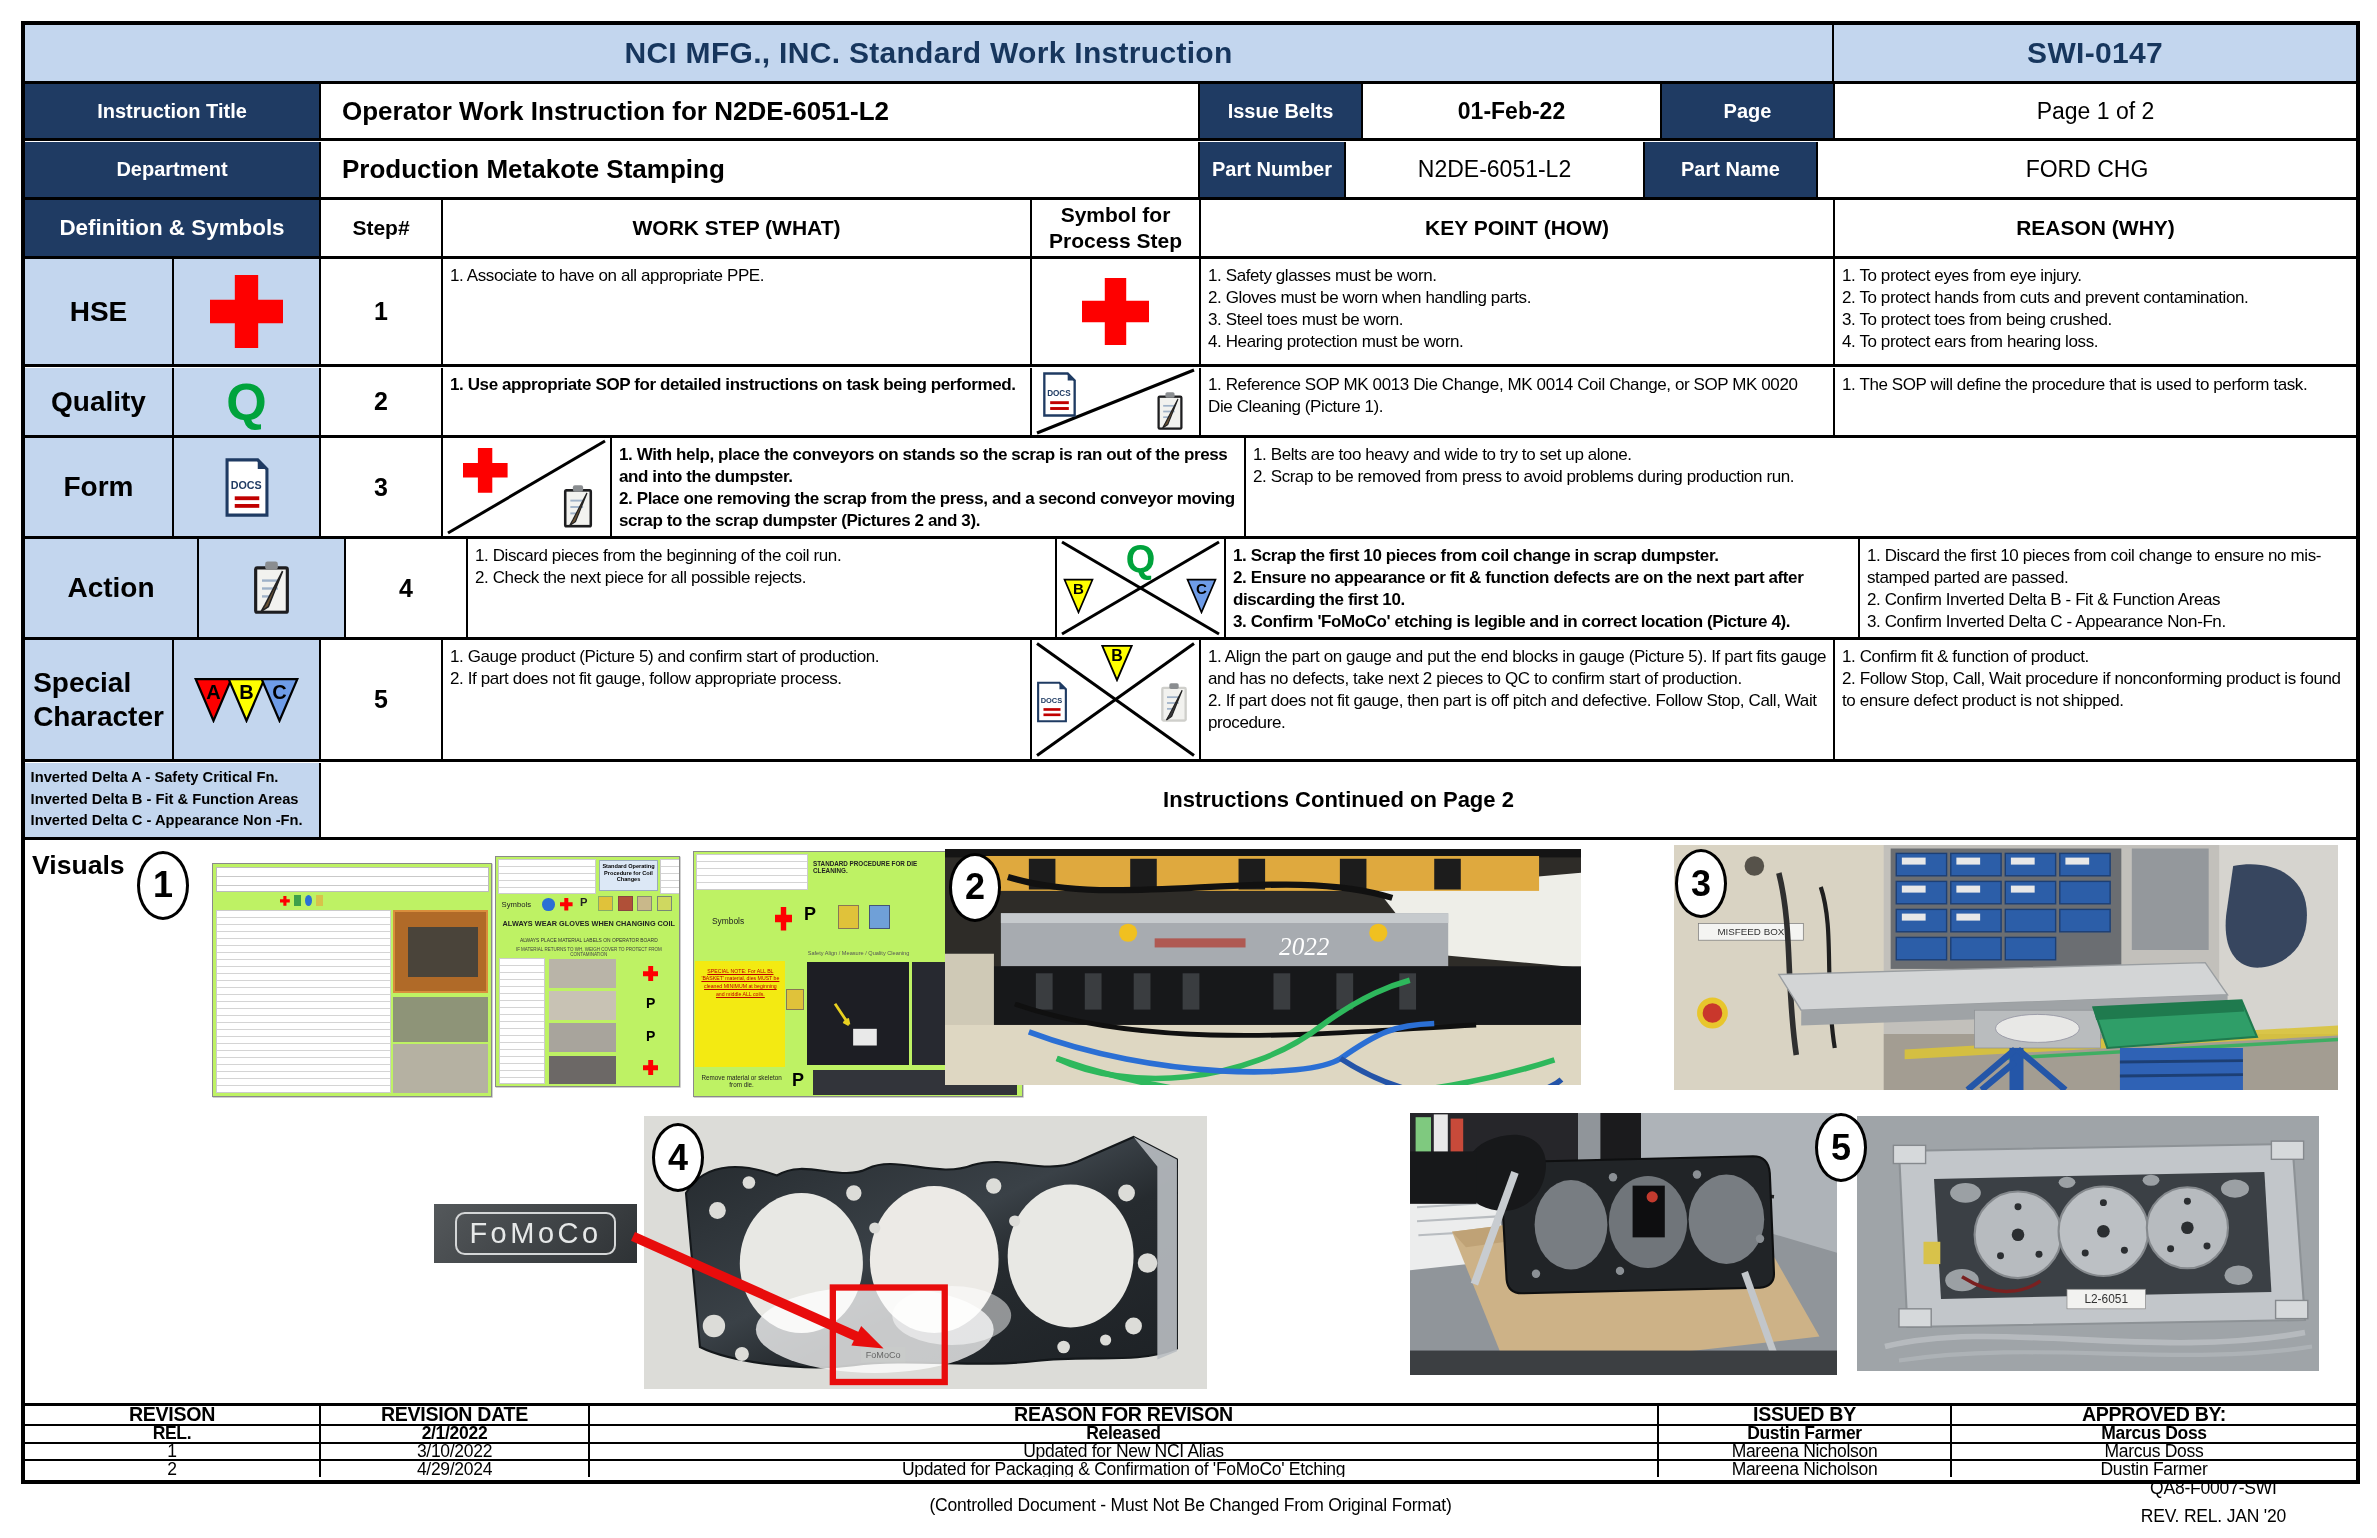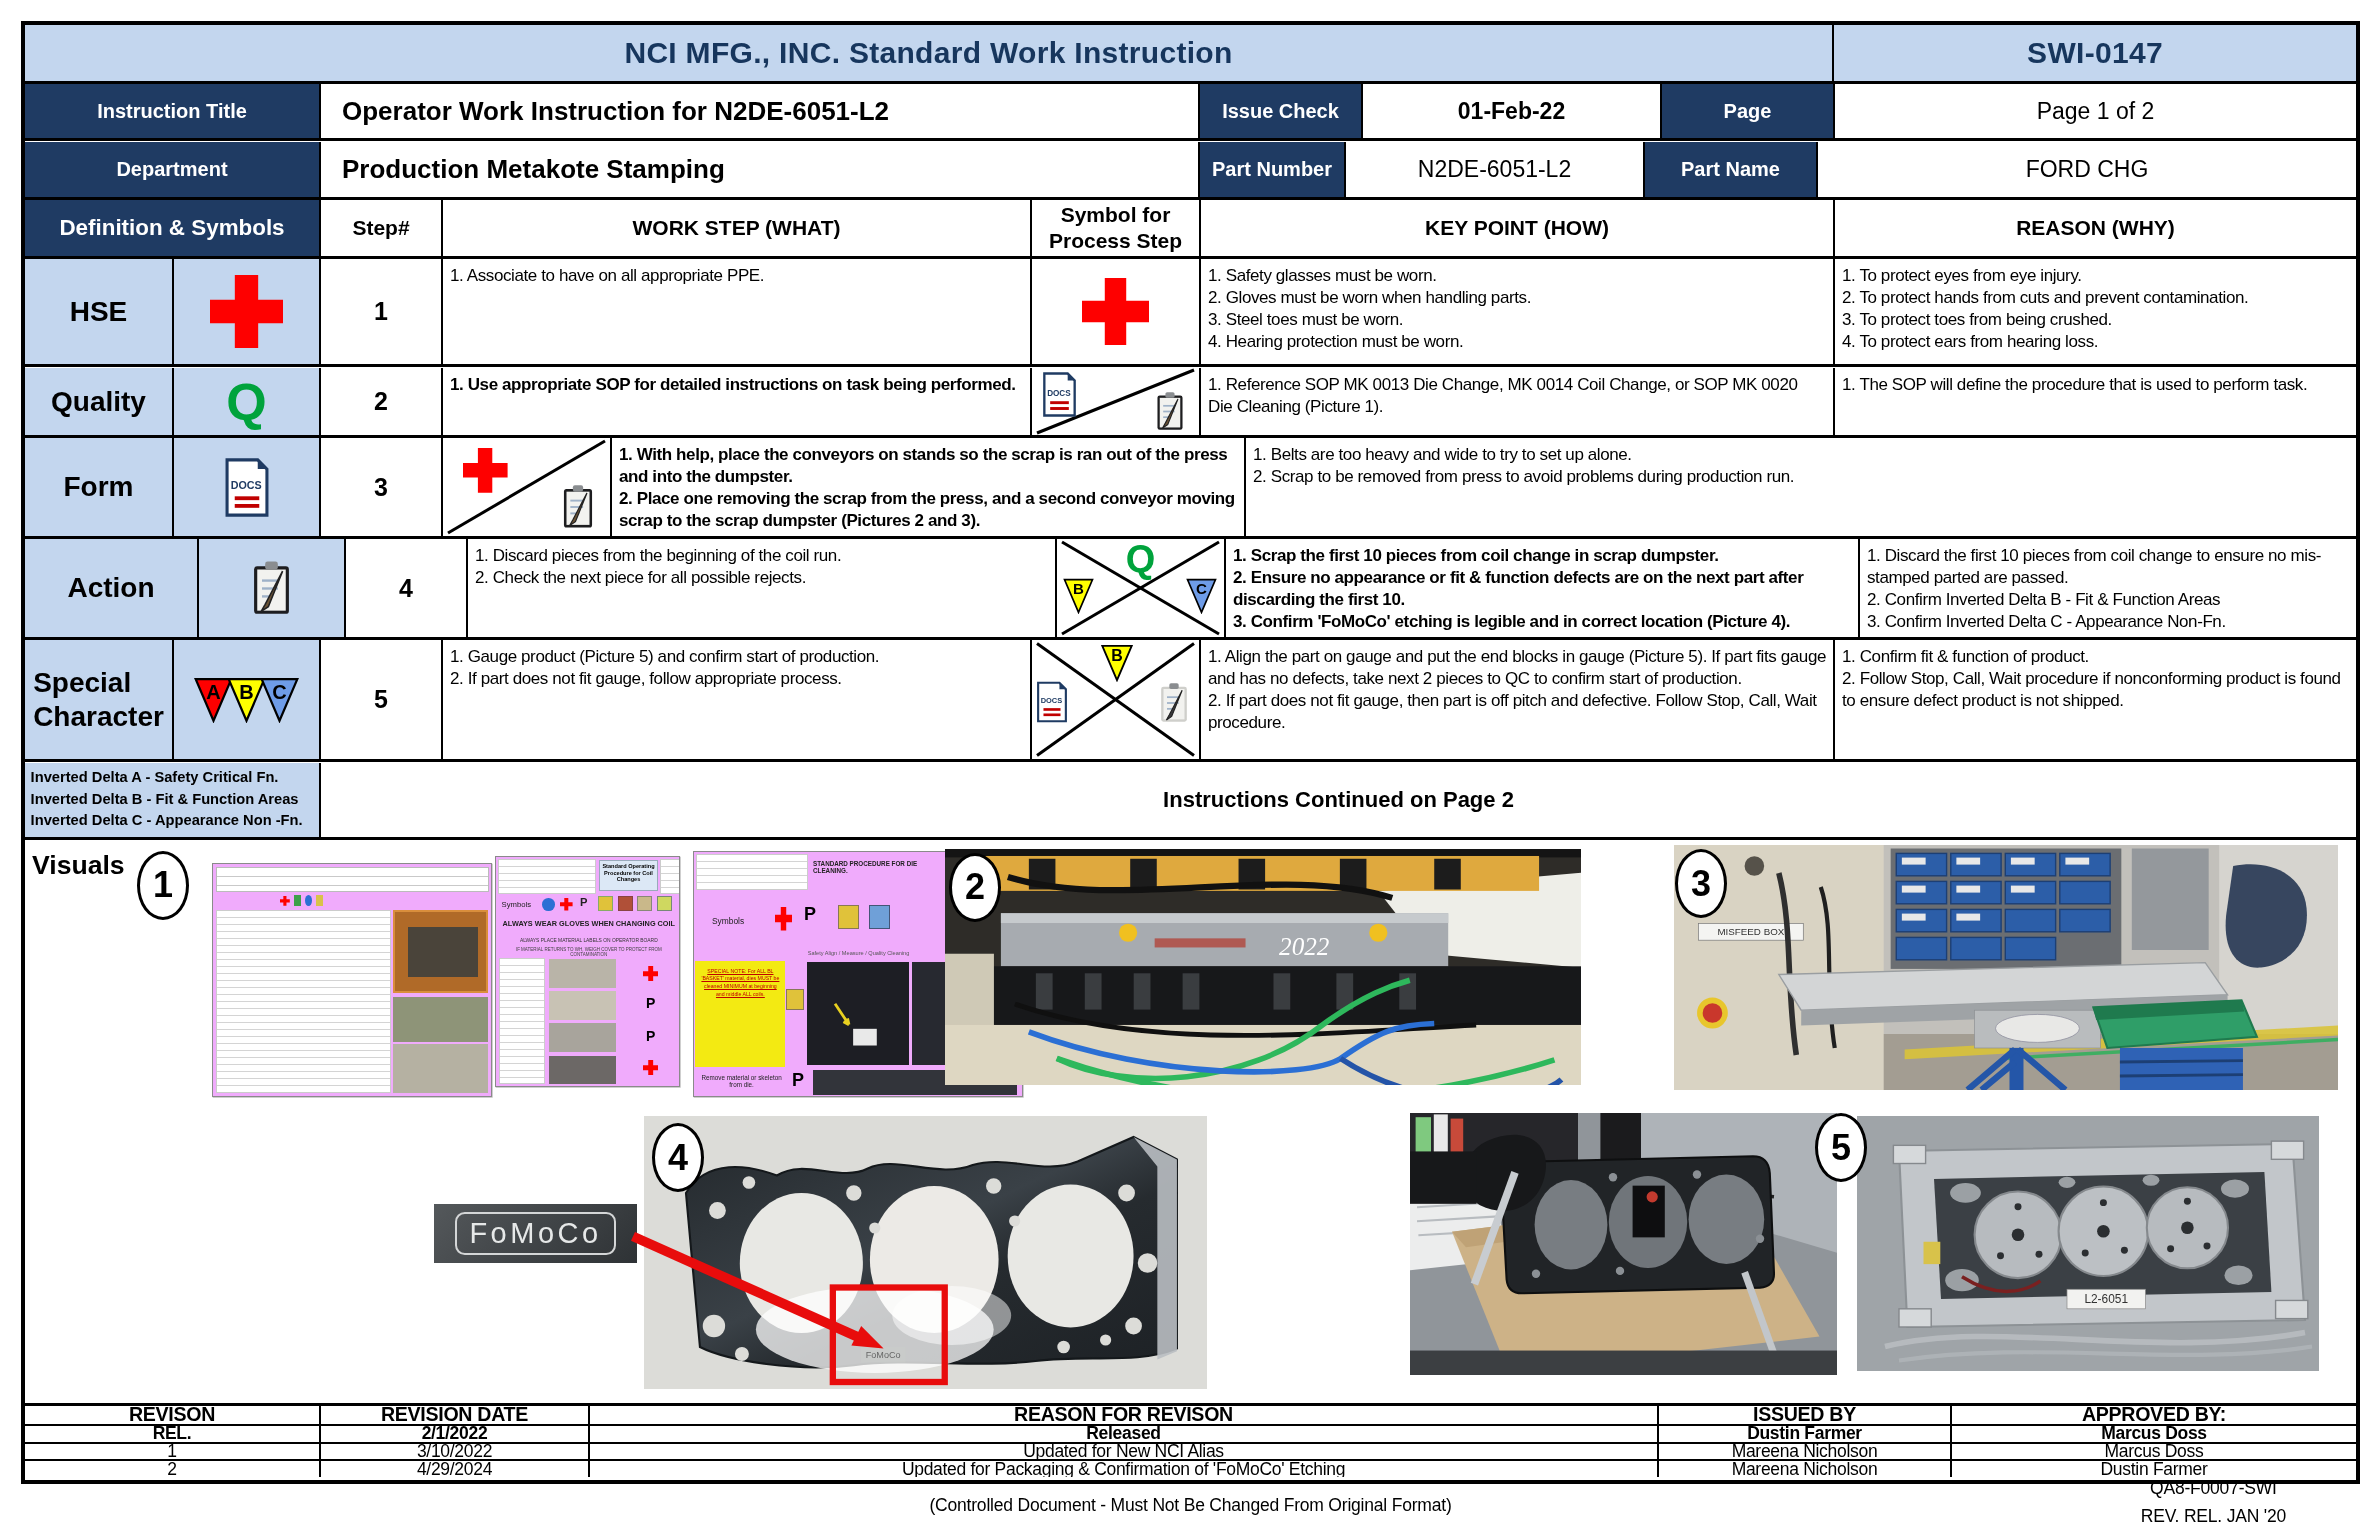--- a/index.html
+++ b/index.html
@@ -23,42 +23,42 @@
   .body-cell{align-items:flex-start;justify-content:flex-start;text-align:left;padding:5.6px 7px;font-size:17px;letter-spacing:-0.4px;line-height:1.3;white-space:pre-line}
   .heavy{font-weight:bold}
   .cross{background:#fe0000;clip-path:polygon(34% 0,66% 0,66% 34%,100% 34%,100% 66%,66% 66%,66% 100%,34% 100%,34% 66%,0 66%,0 34%,34% 34%);display:inline-block}
   .qletter{color:#00a33c;font-weight:bold}
   .abs{position:absolute}
   .fill{position:absolute;inset:0;width:100%;height:100%}
   .legend-txt{font-weight:bold;font-size:14.7px;line-height:1.45;white-space:pre-line;text-align:left;width:100%;padding:4.2px 5.6px;align-self:flex-start}
   .continued{font-weight:bold;font-size:22px}
   .numcircle{position:absolute;width:52px;height:69px;border:3.5px solid #000;border-radius:50%;background:#fff;display:flex;align-items:center;justify-content:center;font-weight:bold;font-size:36px;z-index:5}
   .photo{position:absolute;overflow:hidden;background:#888}
-  .doc{position:absolute;background:#f0abfc;border:0.7px solid #8a8a8a;box-shadow:0.7px 0.7px 0 #bbb;overflow:hidden}
+  .doc{position:absolute;background:#bef264;border:0.7px solid #8a8a8a;box-shadow:0.7px 0.7px 0 #bbb;overflow:hidden}
   .ruled{position:absolute;background:repeating-linear-gradient(#fff 0 8.4px,#c9c9c9 8.4px 9px);border:0.7px solid #bbb}
   .ruled2{position:absolute;background:repeating-linear-gradient(#fff 0 6.3px,#d4d4d4 6.3px 7px);border:0.7px solid #ccc}
   .tinytxt{position:absolute;color:#222}
   .rev-h{font-weight:bold;font-size:19.6px;letter-spacing:-0.3px}
   .rev-d{font-size:17.5px;letter-spacing:-0.3px}
   .footer-txt{position:absolute;font-size:17.5px;letter-spacing:-0.2px}
 </style>
 </head>
 <body>
 
 <div id="frame">
 
   <div class="band" style="top:0;height:59px">
     <div class="cell lblue banner-txt" style="width:1807px">NCI MFG., INC. Standard Work Instruction</div>
     <div class="cell lblue banner-txt bl grow">SWI-0147</div>
   </div>
 
   <div class="band" style="top:59px;height:57px">
     <div class="cell navy" style="width:294px">Instruction Title</div>
     <div class="cell bigval bl" style="width:879px">Operator Work Instruction for N2DE-6051-L2</div>
-    <div class="cell navy bl" style="width:163px">Issue Check</div>
+    <div class="cell navy bl" style="width:163px">Issue Belts</div>
     <div class="cell midval bold bl" style="width:299px">01-Feb-22</div>
     <div class="cell navy bl" style="width:173px">Page</div>
     <div class="cell midval bl grow">Page 1 of 2</div>
   </div>
 
   <div class="band" style="top:117px;height:58px">
     <div class="cell navy" style="width:294px">Department</div>
     <div class="cell bigval bl" style="width:879px">Production Metakote Stamping</div>
     <div class="cell navy bl" style="width:146px">Part Number</div>
     <div class="cell midval bl" style="width:299px">N2DE-6051-L2</div>

